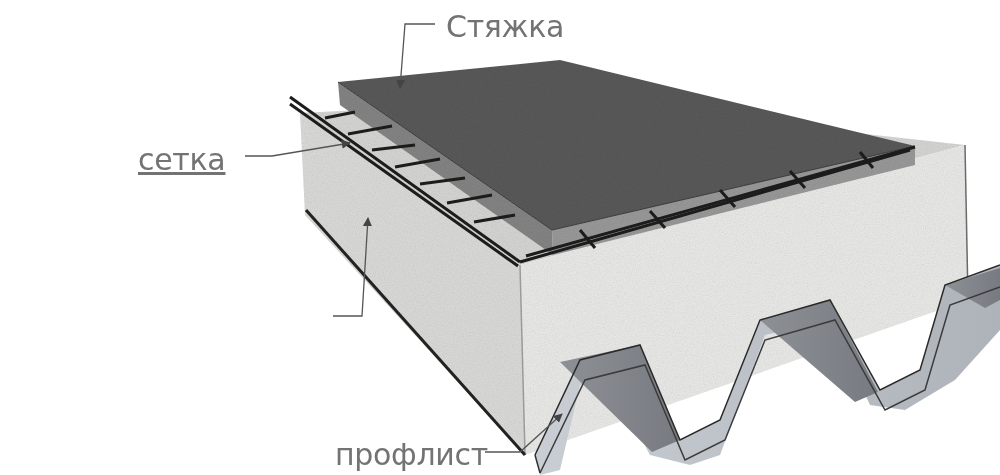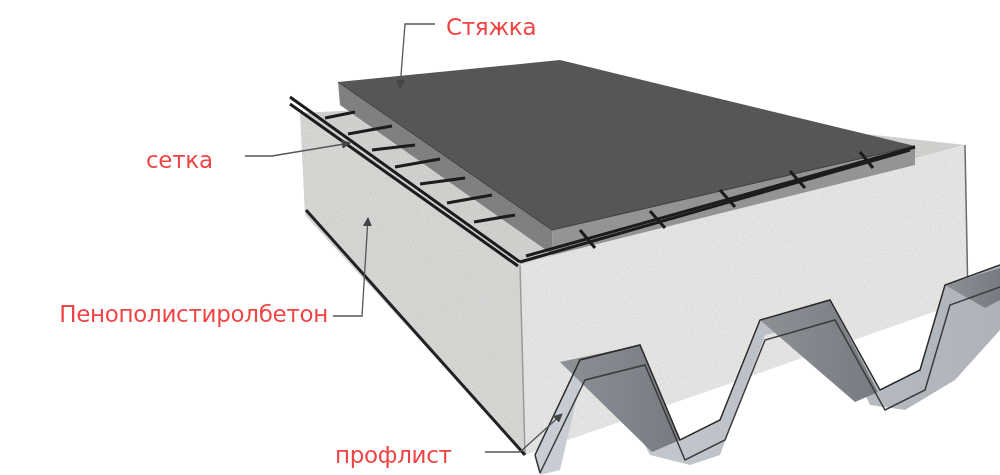--- a/index.html
+++ b/index.html
@@ -1,20 +1,20 @@
 <!DOCTYPE html>
 <html><head>
 <meta charset="utf-8">
 <style>
   html,body{margin:0;padding:0;background:#ffffff;}
   body{width:1000px;height:475px;overflow:hidden;position:relative;font-family:"DejaVu Sans","Liberation Sans",sans-serif;}
   #diagram{position:absolute;left:0;top:0;width:1000px;height:475px;}
-  .label{position:absolute;color:#ef4444;font-size:23px;line-height:26px;white-space:nowrap;font-family:"DejaVu Sans",sans-serif;letter-spacing:-0.3px;}
+  .label{position:absolute;color:#737373;font-size:30px;line-height:26px;white-space:nowrap;font-family:"DejaVu Sans",sans-serif;letter-spacing:-0.3px;}
   #lbl-screed{left:446px;top:14px;}
-  #lbl-mesh{left:146px;top:147px;}
+  #lbl-mesh{left:138px;top:147px;text-decoration:underline;}
   #lbl-foam{left:6px;top:301px;text-align:right;width:322px;}
   #lbl-foam .l2{display:block;}
   #lbl-deck{left:335px;top:442px;text-align:right;}
 </style>
 </head>
 <body>
 
 <svg id="diagram" viewBox="0 0 1000 475" xmlns="http://www.w3.org/2000/svg">
   <defs>
     <filter id="grain" x="0" y="0" width="100%" height="100%">
@@ -91,15 +91,14 @@
     <polyline points="435,24 405,24 400,88" marker-end="url(#arrow)"></polyline>
     <polyline points="245,156 272,156 350,143" marker-end="url(#arrow)"></polyline>
     <polyline points="333,316 362,316 368,218" marker-end="url(#arrow)"></polyline>
     <polyline points="485,452 520,452 562,414" marker-end="url(#arrow)"></polyline>
   </g>
 </svg>
 
 <div class="label" id="lbl-screed">Стяжка</div>
 <div class="label" id="lbl-mesh">сетка</div>
 <div class="label" id="lbl-foam">
-  <span>Пенополистиролбетон</span>
 </div>
 <div class="label" id="lbl-deck">профлист</div>
 
 </body></html>

